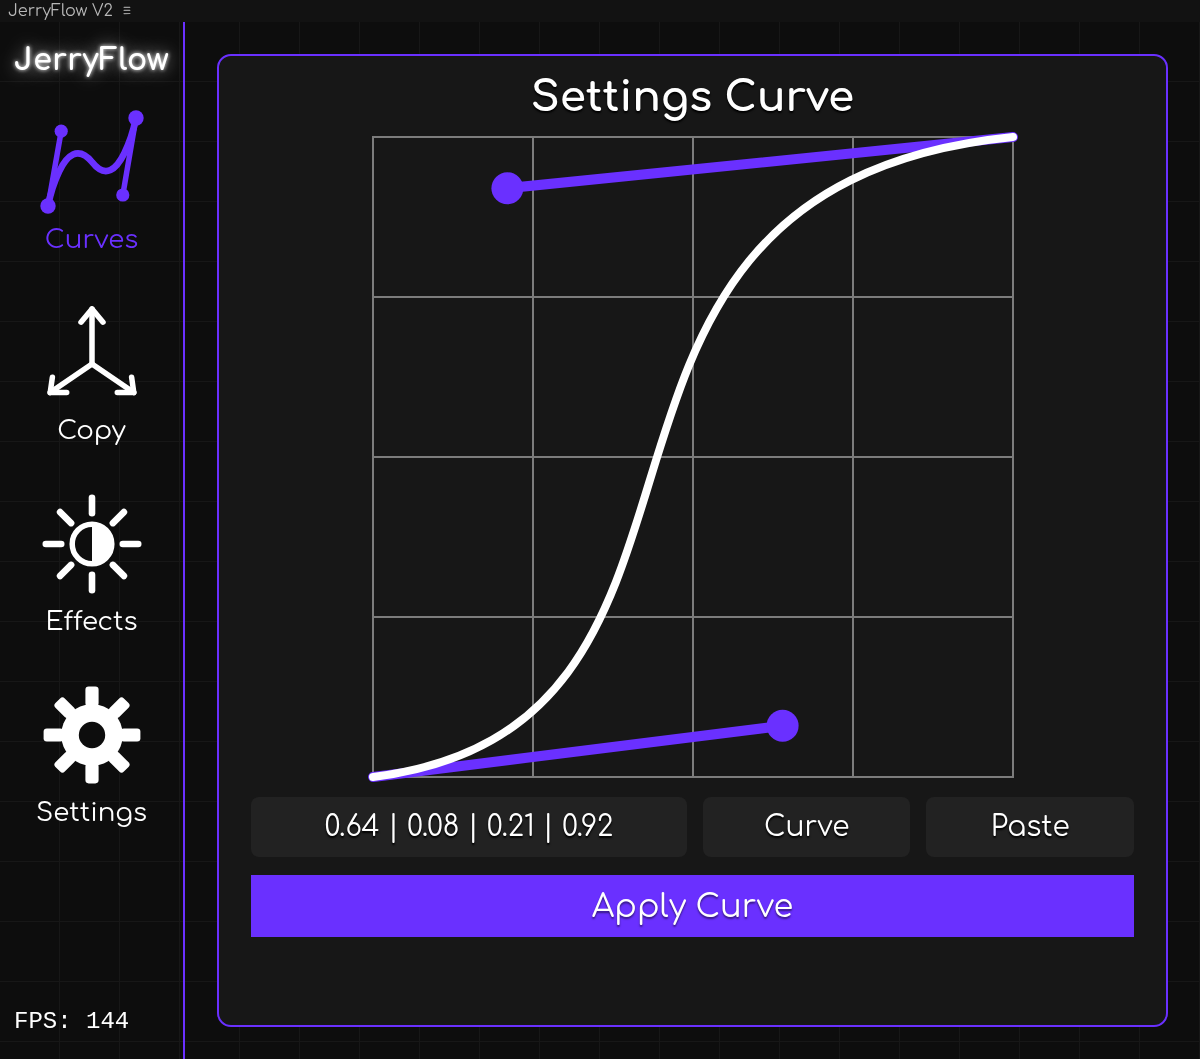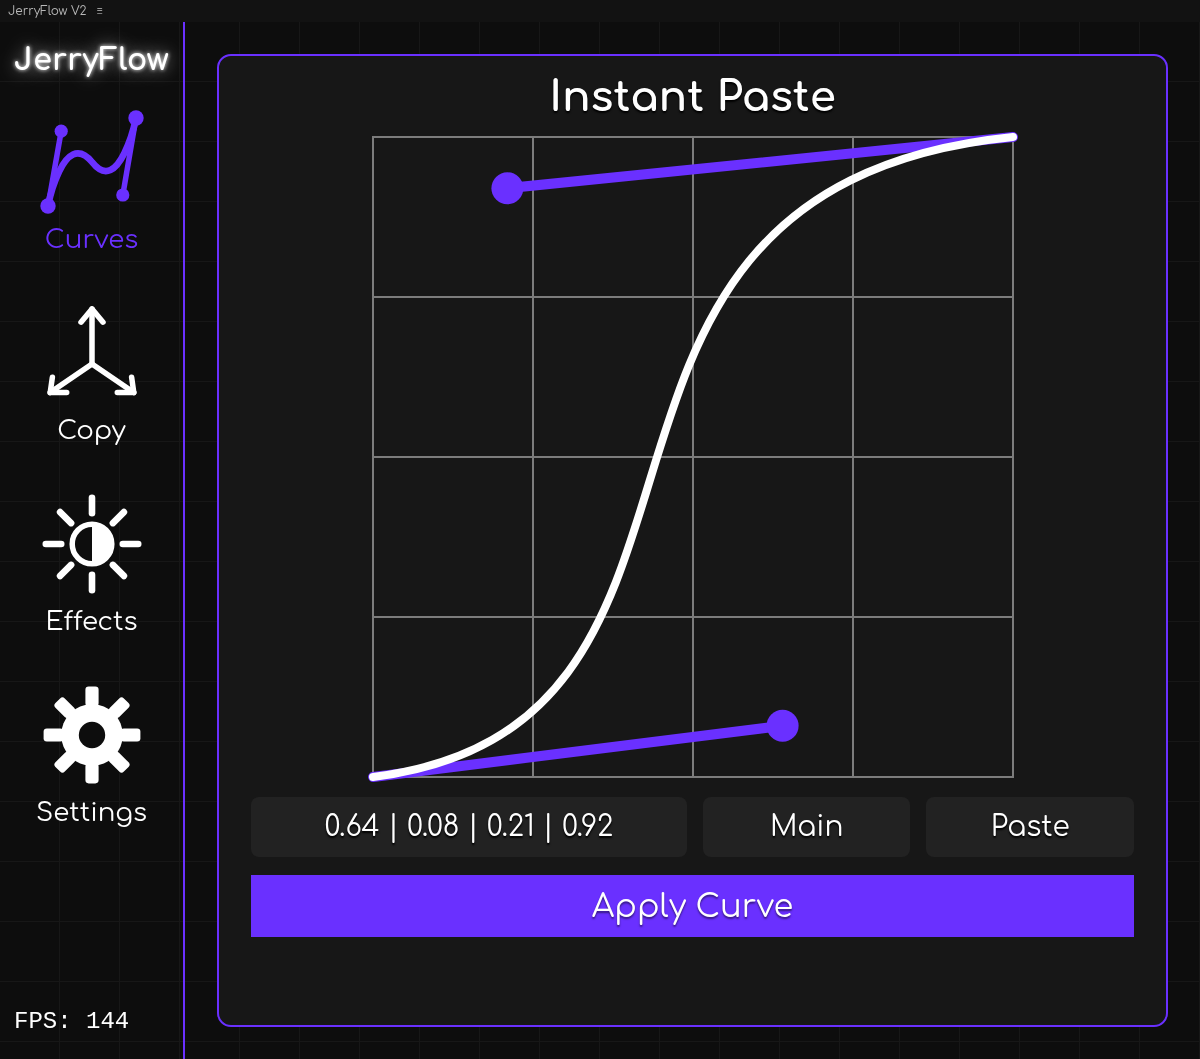--- a/index.html
+++ b/index.html
@@ -21,21 +21,21 @@
     background: var(--bg);
     font-family: "Comfortaa", "Segoe UI", "Arial Rounded MT", sans-serif;
     color: var(--text);
     overflow: hidden;
   }
 
   
   .titlebar {
     height: 22px;
     padding: 4px 8px;
-    font-size: 12px;
+    font-size: 16px;
     color: #b8b8b8;
     background: #121212;
     display: flex;
     align-items: center;
     gap: 10px;
   }
   .titlebar .hamburger {
     display: inline-block;
     color: #9a9a9a;
   }
@@ -250,21 +250,21 @@
         <span class="label">Settings</span>
       </div>
 
     </nav>
 
     <div class="fps">FPS: 144</div>
   </aside>
 
   <main class="main">
     <section class="panel">
-      <h1 class="panel-title">Instant Paste</h1>
+      <h1 class="panel-title">Settings Curve</h1>
 
       <div class="curve-area">
         <svg viewBox="0 0 640 640">
 
           <g stroke="#7c7c7c" stroke-width="2" fill="none">
             <rect x="0" y="0" width="640" height="640"></rect>
             <line x1="160" y1="0" x2="160" y2="640"></line>
             <line x1="320" y1="0" x2="320" y2="640"></line>
             <line x1="480" y1="0" x2="480" y2="640"></line>
             <line x1="0" y1="160" x2="640" y2="160"></line>
@@ -280,21 +280,21 @@
           <circle cx="409.6" cy="588.8" r="16" fill="#6a30ff"></circle>
           <circle cx="134.4" cy="51.2" r="16" fill="#6a30ff"></circle>
         </svg>
       </div>
 
       <div class="row">
         <div class="field">
           <span>0.64 | 0.08 | 0.21 | 0.92</span>
         </div>
         <div class="btn">
-          <span>Main</span>
+          <span>Curve</span>
         </div>
         <div class="btn">
           <span>Paste</span>
         </div>
       </div>
 
       <div class="apply">
         <span>Apply Curve</span>
       </div>
     </section>

